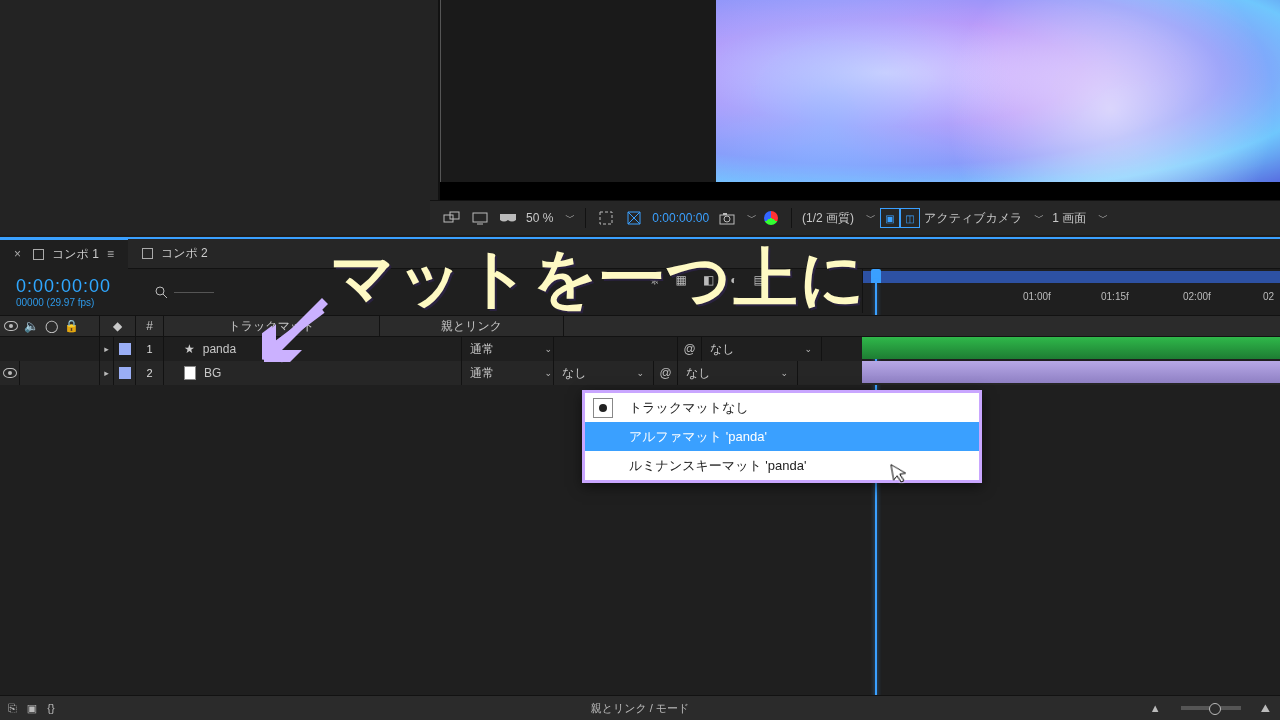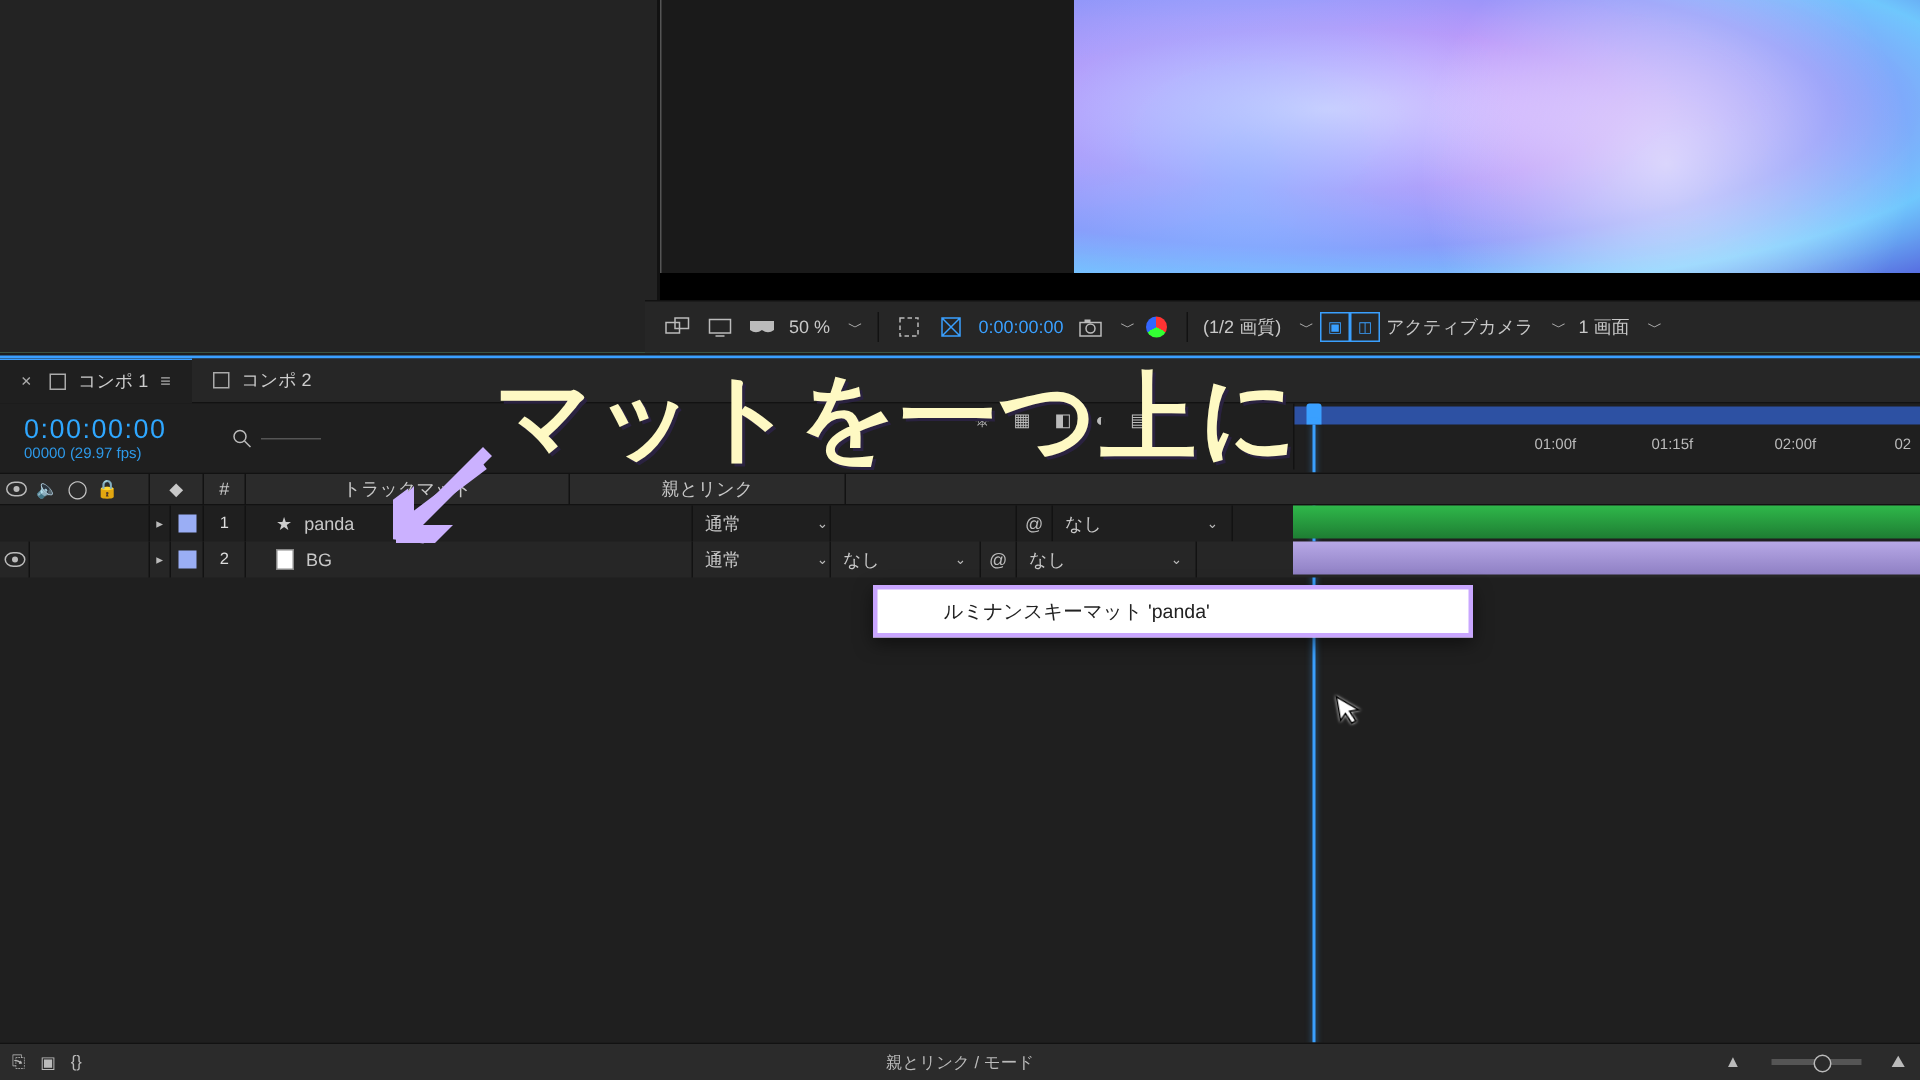--- a/index.html
+++ b/index.html
@@ -1,18 +1,18 @@
 <!DOCTYPE html>
 <html><head>
 <meta charset="utf-8">
 <style>
   * { margin:0; padding:0; box-sizing:border-box; font-family:"Hiragino Kaku Gothic ProN","Meiryo",sans-serif; }
   body { background:#1e1e1e; width:1280px; height:720px; overflow:hidden; position:relative; color:#c8c8c8; font-size:12px; }
   
-  .top-area { position:absolute; left:0; top:0; width:1280px; height:235px; background:#86efac; }
+  .top-area { position:absolute; left:0; top:0; width:1280px; height:235px; background:#701a75; }
   .left-strip { position:absolute; left:0; top:0; width:438px; height:235px; background:#232323; }
   .vline1 { position:absolute; left:438px; top:0; width:2px; height:235px; background:#121212; }
   .center-strip { position:absolute; left:440px; top:0; width:276px; height:200px; background:#1a1a1a; border-left:1px solid #555; }
   .preview-img { position:absolute; left:716px; top:0; width:564px; height:182px; background:
     radial-gradient(ellipse at 30% 40%, #e5d2ff 0%, #b89af2 35%, #8c94f0 60%, #76c6f7 80%, #5a6ed6 100%);
     filter: saturate(1.1);
   }
   .preview-img::after{
     content:""; position:absolute; inset:0;
     background: radial-gradient(circle at 70% 60%, rgba(255,255,255,0.6) 0%, rgba(180,160,255,0) 40%),
@@ -303,20 +303,29 @@
   </div>
 
   <div class="bar-area">
     <div class="clip clip1"></div>
     <div class="clip clip2"></div>
   </div>
 </div>
 
 <div class="ctx">
   <div class="ctx-item">
+    <span class="ctx-radio">
+        <span class="dot"></span>
+      </span>
+    <span>トラックマットなし</span>
+  </div>
+  <div class="ctx-item sel">
+    <span>アルファマット 'panda'</span>
+  </div>
+  <div class="ctx-item">
     <span>ルミナンスキーマット 'panda'</span>
   </div>
 </div>
 
 <div class="cursor">
   <svg width="18" height="22">
       <path d="M1 1 L1 17 L5 13 L8 20 L11 19 L8 12 L14 12 Z" fill="#fff" stroke="#000"></path>
     </svg>
 </div>
 

